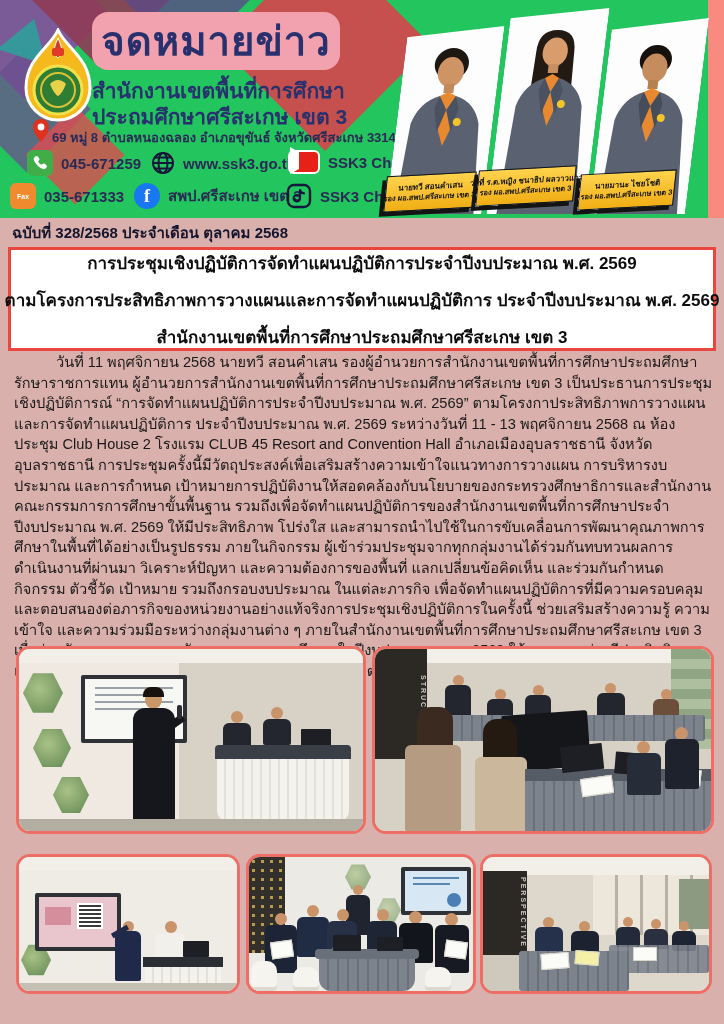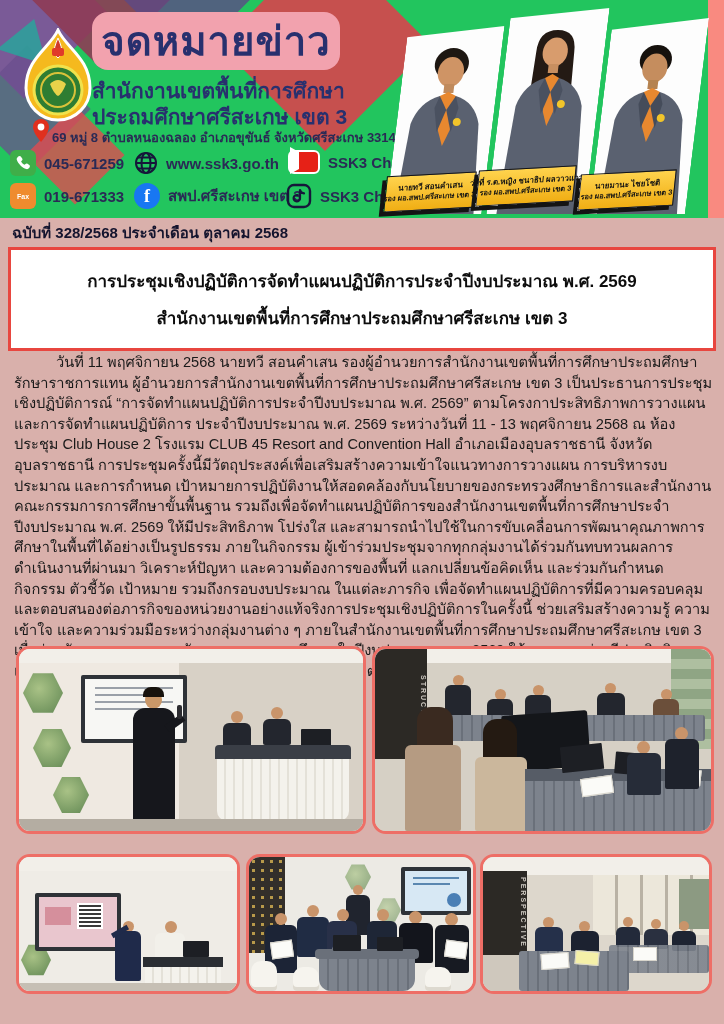--- a/index.html
+++ b/index.html
@@ -113,21 +113,21 @@
     </div>
     <div class="abs org-line org1">สำนักงานเขตพื้นที่การศึกษา</div>
     <div class="abs org-line org2">ประถมศึกษาศรีสะเกษ เขต 3</div>
 
     <svg class="abs" style="left:32px;top:118px;" width="18" height="26" viewBox="0 0 18 26">
       <path d="M9 1 a8 8 0 0 1 8 8 c0 6 -8 15 -8 15 S1 15 1 9 a8 8 0 0 1 8 -8 Z" fill="#e0301e"></path>
       <circle cx="9" cy="9" r="3.4" fill="#fff"></circle>
     </svg>
     <div class="abs addr">69 หมู่ 8 ตำบลหนองฉลอง อำเภอขุขันธ์ จังหวัดศรีสะเกษ 33140</div>
 
-    <div class="c-row" style="left:10px;top:150px;">
+    <div class="c-row" style="left:27px;top:150px;">
       <span class="icon-badge phone-badge">
         <svg width="16" height="16" viewBox="0 0 16 16">
             <path d="M3.2 1.6c.8-.8 2-.8 2.6 0l1.4 1.8c.5.6.4 1.5-.2 2l-.9.8c.7 1.6 2 2.9 3.6 3.6l.8-.9c.5-.6 1.4-.7 2-.2l1.8 1.4c.8.6.8 1.8 0 2.6l-.8.8c-.6.6-1.5.9-2.3.6C7.4 13 3 8.6 1.8 4.8c-.3-.8 0-1.7.6-2.3z" fill="#fff"></path>
           </svg>
       </span>
       <span>045-671259</span>
       <svg width="24" height="24" viewBox="0 0 24 24" style="margin-left:2px;">
         <circle cx="12" cy="12" r="10" fill="none" stroke="#16163a" stroke-width="2"></circle>
         <ellipse cx="12" cy="12" rx="4.5" ry="10" fill="none" stroke="#16163a" stroke-width="2"></ellipse>
         <line x1="2" y1="12" x2="22" y2="12" stroke="#16163a" stroke-width="2"></line>
@@ -138,21 +138,21 @@
     </div>
     <div class="c-row" style="left:288px;top:150px;">
       <span class="yt-badge"><span class="play"></span></span>
       <span>SSK3 Channel</span>
     </div>
 
     <div class="c-row" style="left:10px;top:183px;">
       <span class="icon-badge fax-badge">
         <span>Fax</span>
       </span>
-      <span>019-671333</span>
+      <span>035-671333</span>
       <span class="fb-badge" style="margin-left:2px;">
         <span>f</span>
       </span>
       <span>สพป.ศรีสะเกษ เขต 3</span>
     </div>
     <div class="c-row" style="left:286px;top:183px;">
       <svg width="26" height="26" viewBox="0 0 26 26">
         <rect x="2" y="2" width="22" height="22" rx="6" fill="none" stroke="#16163a" stroke-width="2.4"></rect>
         <path d="M14 7 v8.2 a3.2 3.2 0 1 1 -2.6 -3.1 M14 7 c.4 2 1.8 3.2 4 3.4" fill="none" stroke="#16163a" stroke-width="2.2" stroke-linecap="round"></path>
       </svg>
@@ -209,20 +209,21 @@
         <div class="nm">นายมานะ ไชยโชติ</div>
         <div class="rl">รอง ผอ.สพป.ศรีสะเกษ เขต 3</div>
       </div>
     </div>
   </div>
 
   <div class="abs issue">ฉบับที่ 328/2568 ประจำเดือน ตุลาคม 2568</div>
 
   <div class="abs headline-box">
     <div>การประชุมเชิงปฏิบัติการจัดทำแผนปฏิบัติการประจำปีงบประมาณ พ.ศ. 2569</div>
+    <div>ตามโครงการประสิทธิภาพการวางแผนและการจัดทำแผนปฏิบัติการ ประจำปีงบประมาณ พ.ศ. 2569</div>
     <div>สำนักงานเขตพื้นที่การศึกษาประถมศึกษาศรีสะเกษ เขต 3</div>
   </div>
 
   <p class="abs body-text">วันที่ 11 พฤศจิกายน 2568 นายทวี สอนคำเสน รองผู้อำนวยการสำนักงานเขตพื้นที่การศึกษาประถมศึกษา รักษาราชการแทน ผู้อำนวยการสำนักงานเขตพื้นที่การศึกษาประถมศึกษาศรีสะเกษ เขต 3 เป็นประธานการประชุม เชิงปฏิบัติการณ์ “การจัดทำแผนปฏิบัติการประจำปีงบประมาณ พ.ศ. 2569” ตามโครงกาประสิทธิภาพการวางแผน และการจัดทำแผนปฏิบัติการ ประจำปีงบประมาณ พ.ศ. 2569 ระหว่างวันที่ 11 - 13 พฤศจิกายน 2568 ณ ห้องประชุม Club House 2 โรงแรม CLUB 45 Resort and Convention Hall อำเภอเมืองอุบลราชธานี จังหวัดอุบลราชธานี การประชุมครั้งนี้มีวัตถุประสงค์เพื่อเสริมสร้างความเข้าใจแนวทางการวางแผน การบริหารงบประมาณ และการกำหนด เป้าหมายการปฏิบัติงานให้สอดคล้องกับนโยบายของกระทรวงศึกษาธิการและสำนักงานคณะกรรมการการศึกษาขั้นพื้นฐาน รวมถึงเพื่อจัดทำแผนปฏิบัติการของสำนักงานเขตพื้นที่การศึกษาประจำปีงบประมาณ พ.ศ. 2569 ให้มีประสิทธิภาพ โปร่งใส และสามารถนำไปใช้ในการขับเคลื่อนการพัฒนาคุณภาพการศึกษาในพื้นที่ได้อย่างเป็นรูปธรรม ภายในกิจกรรม ผู้เข้าร่วมประชุมจากทุกกลุ่มงานได้ร่วมกันทบทวนผลการดำเนินงานที่ผ่านมา วิเคราะห์ปัญหา และความต้องการของพื้นที่ แลกเปลี่ยนข้อคิดเห็น และร่วมกันกำหนดกิจกรรม ตัวชี้วัด เป้าหมาย รวมถึงกรอบงบประมาณ ในแต่ละภารกิจ เพื่อจัดทำแผนปฏิบัติการที่มีความครอบคลุมและตอบสนองต่อภารกิจของหน่วยงานอย่างแท้จริงการประชุมเชิงปฏิบัติการในครั้งนี้ ช่วยเสริมสร้างความรู้ ความเข้าใจ และความร่วมมือระหว่างกลุ่มงานต่าง ๆ ภายในสำนักงานเขตพื้นที่การศึกษาประถมศึกษาศรีสะเกษ เขต 3 เพื่อร่วมกันวางรากฐานการพัฒนาคุณภาพการศึกษา ในปีงบประมาณ พ.ศ. 2569 ให้บรรลุผลอย่างมีประสิทธิภาพและเกิดประโยชน์สูงสุดต่อผู้เรียนและสถานศึกษาในสังกัดต่อไป</p>
 
   <div class="photo ph1">
     <div class="abs" style="left:0;top:0;width:160px;height:182px;background:#efe9e1;"></div>
     <div class="abs" style="left:160px;top:0;width:184px;height:182px;background:#d8d1c6;"></div>
     <div class="abs ceil"></div>
     <div class="abs hex" style="left:4px;top:22px;width:40px;height:44px;"></div>

